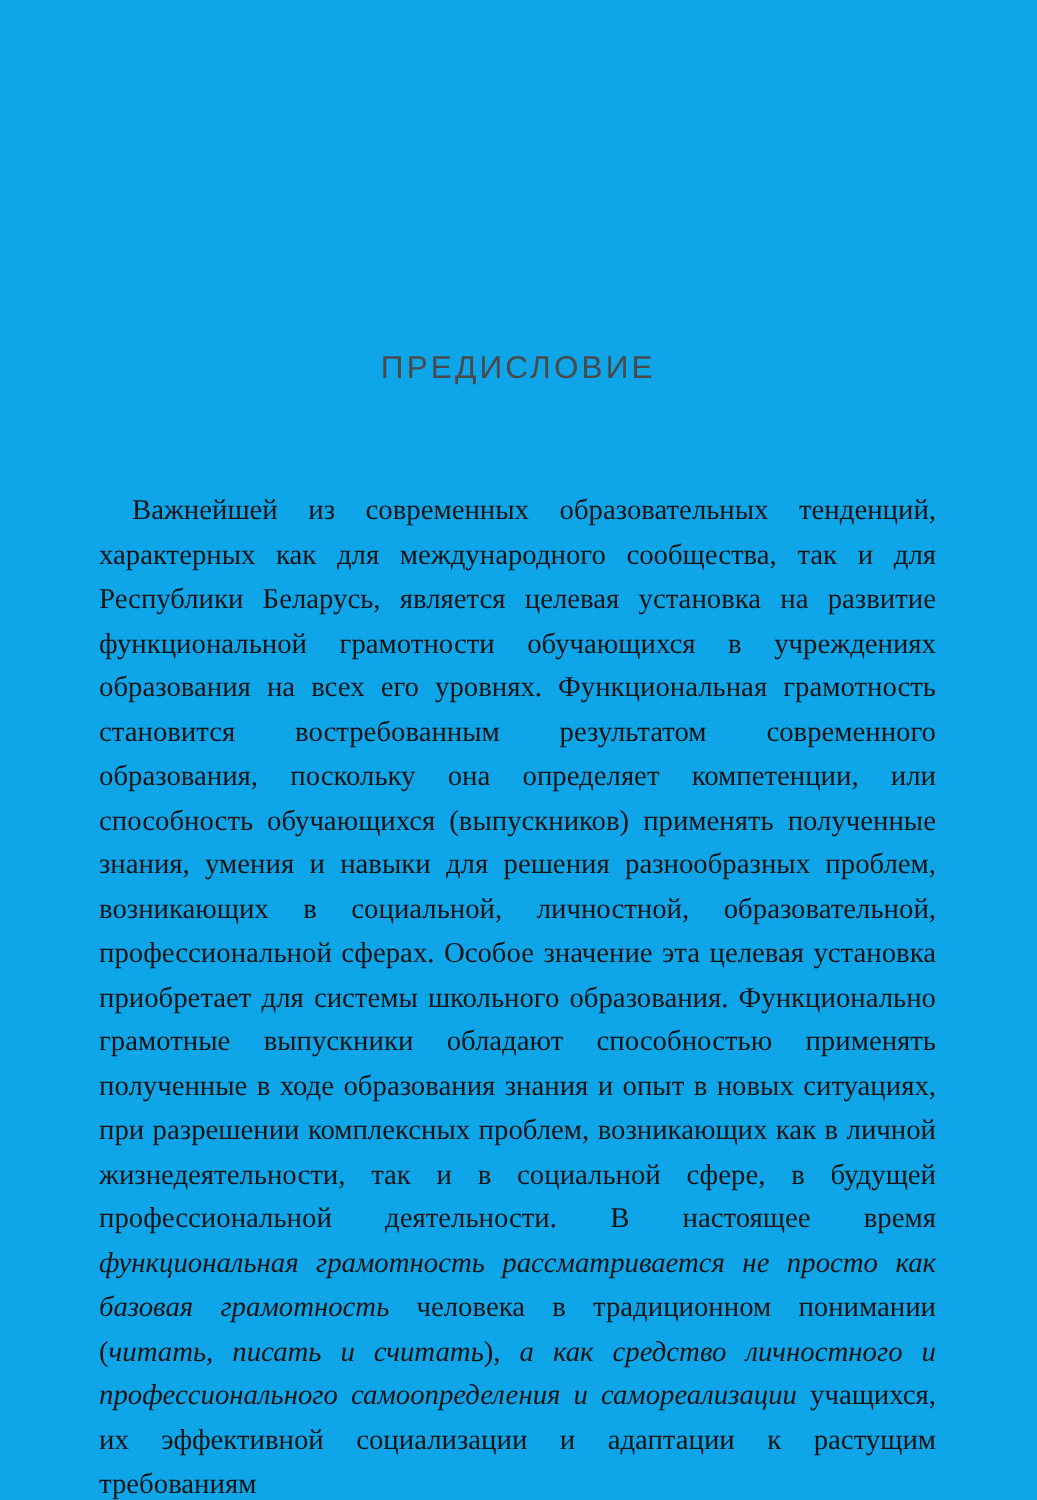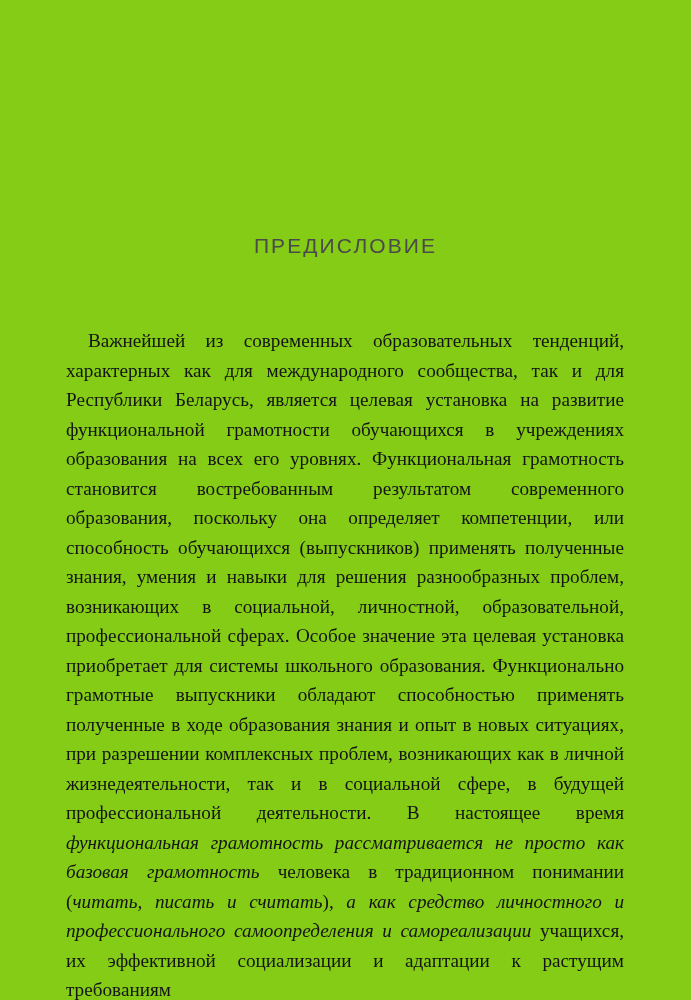--- a/index.html
+++ b/index.html
@@ -4,21 +4,21 @@
 <style>
   html, body {
     margin: 0;
     padding: 0;
     background: #ffffff;
   }
   .page {
     position: relative;
     width: 691px;
     height: 1000px;
-    background: #84cc16;
+    background: #0ea5e9;
     overflow: hidden;
     -webkit-font-smoothing: antialiased;
   }
   .chapter-title {
     position: absolute;
     left: 0;
     top: 234px;
     width: 691px;
     text-align: center;
     font-family: "Liberation Sans", sans-serif;

